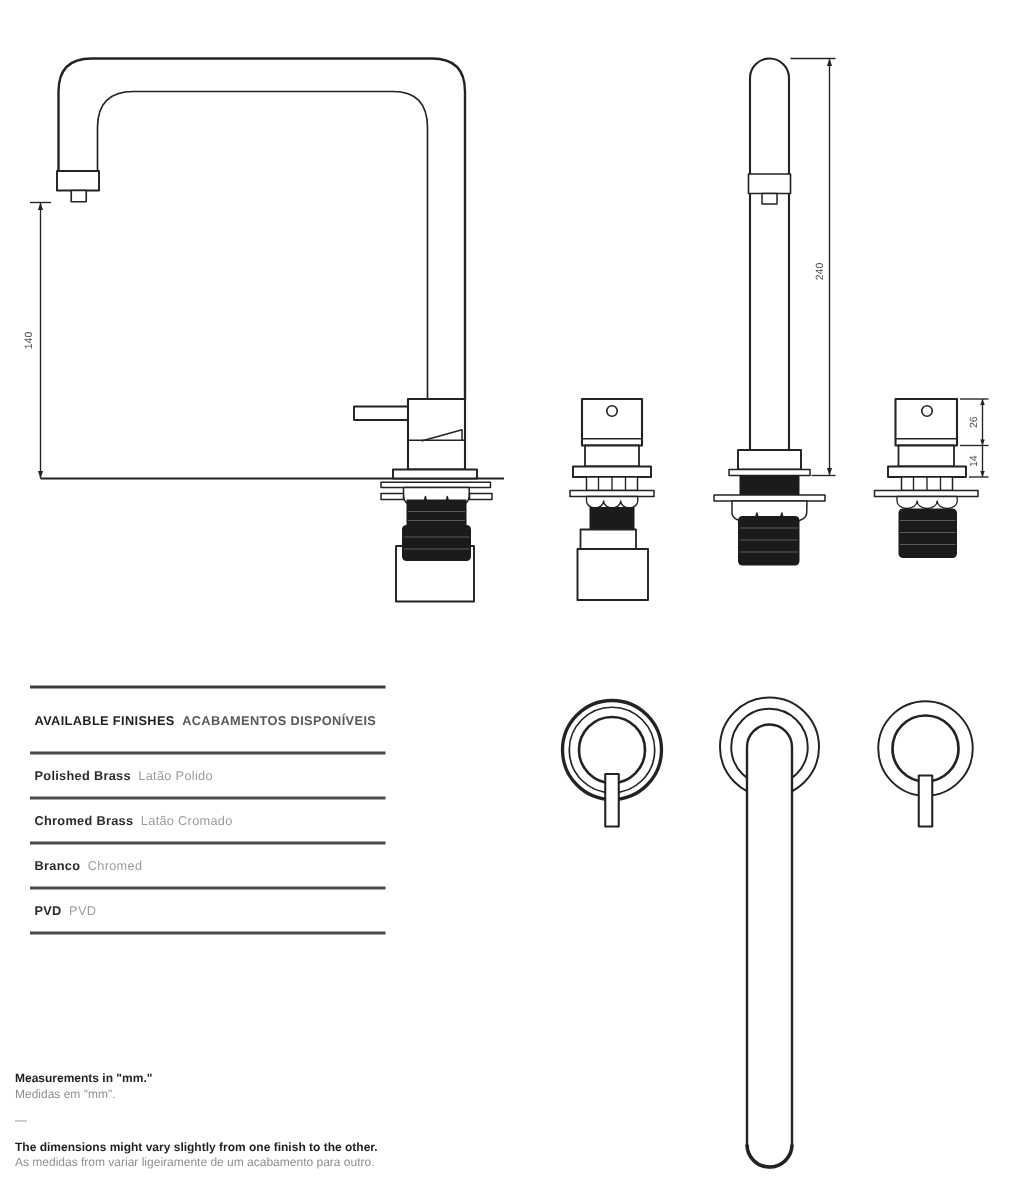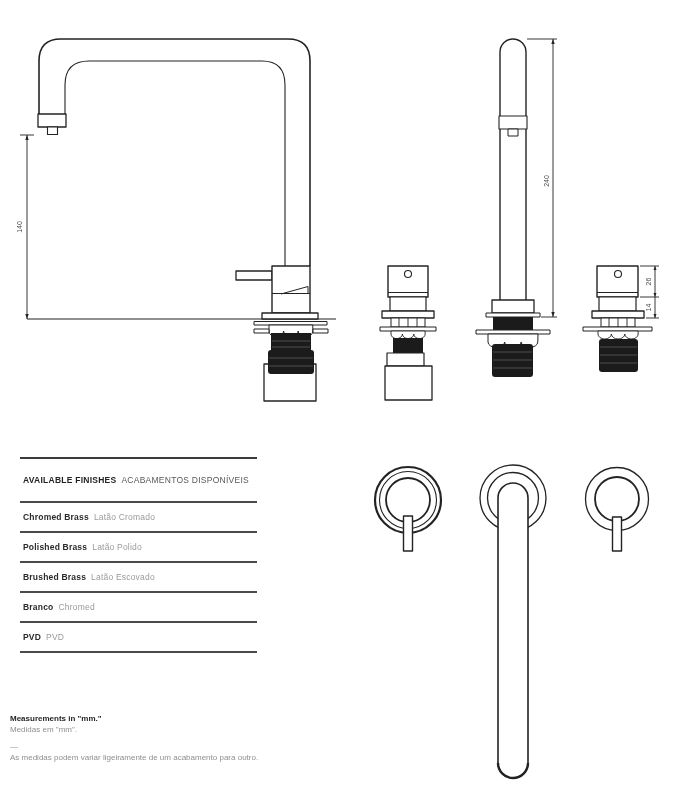--- a/index.html
+++ b/index.html
@@ -8,21 +8,21 @@
   svg{position:absolute;left:0;top:0;}
   svg *{vector-effect:non-scaling-stroke;}
   .dim-label{font-family:"Liberation Sans",sans-serif;font-size:7px;fill:#4d4d4d;}
 
   
   .finishes-table{position:absolute;left:20px;top:457px;width:237px;
                   border-bottom:2px solid #4a4a4a;}
   .fin-header{height:42px;border-top:2px solid #3c3c3c;display:flex;align-items:center;
               padding-left:3px;font-size:8.5px;letter-spacing:.25px;}
   .fin-header .en{font-weight:bold;color:#231f20;margin-right:5px;white-space:nowrap;}
-  .fin-header .pt{color:#58585a;white-space:nowrap;}
+  .fin-header .pt{color:#58585a;white-space:nowrap;font-weight:bold;}
   .fin-row{height:28px;border-top:2px solid #4a4a4a;display:flex;align-items:center;
            padding-left:3px;font-size:8.5px;letter-spacing:.2px;}
   .fin-row .en{font-weight:bold;color:#2b2b2b;margin-right:5px;white-space:nowrap;}
   .fin-row .pt{color:#9b9b9e;white-space:nowrap;}
 
   
   .notes{position:absolute;left:10px;top:714px;width:400px;font-size:8px;line-height:10.5px;}
   .n-bold{font-weight:bold;color:#231f20;}
   .n-gray{color:#8f8f91;}
   .n-dash{color:#8f8f91;margin-top:7px;}
@@ -173,41 +173,38 @@
 
     </g>
   </svg>
 
   <div class="finishes-table">
     <div class="fin-header">
       <span class="en">AVAILABLE FINISHES</span>
       <span class="pt">ACABAMENTOS DISPONÍVEIS</span>
     </div>
     <div class="fin-row">
+      <span class="en">Polished Brass</span>
+      <span class="pt">Latão Polido</span>
+    </div>
+    <div class="fin-row">
       <span class="en">Chromed Brass</span>
       <span class="pt">Latão Cromado</span>
-    </div>
-    <div class="fin-row">
-      <span class="en">Polished Brass</span>
-      <span class="pt">Latão Polido</span>
-    </div>
-    <div class="fin-row">
-      <span class="en">Brushed Brass</span>
-      <span class="pt">Latão Escovado</span>
     </div>
     <div class="fin-row">
       <span class="en">Branco</span>
       <span class="pt">Chromed</span>
     </div>
     <div class="fin-row">
       <span class="en">PVD</span>
       <span class="pt">PVD</span>
     </div>
   </div>
 
   <div class="notes">
     <div class="n-bold">Measurements in "mm."</div>
     <div class="n-gray">Medidas em "mm".</div>
     <div class="n-dash">—</div>
-    <div class="n-gray">As medidas podem variar ligeiramente de um acabamento para outro.</div>
+    <div class="n-bold n-block2">The dimensions might vary slightly from one finish to the other.</div>
+    <div class="n-gray">As medidas from variar ligeiramente de um acabamento para outro.</div>
   </div>
 
 </div>
 
 </body></html>

